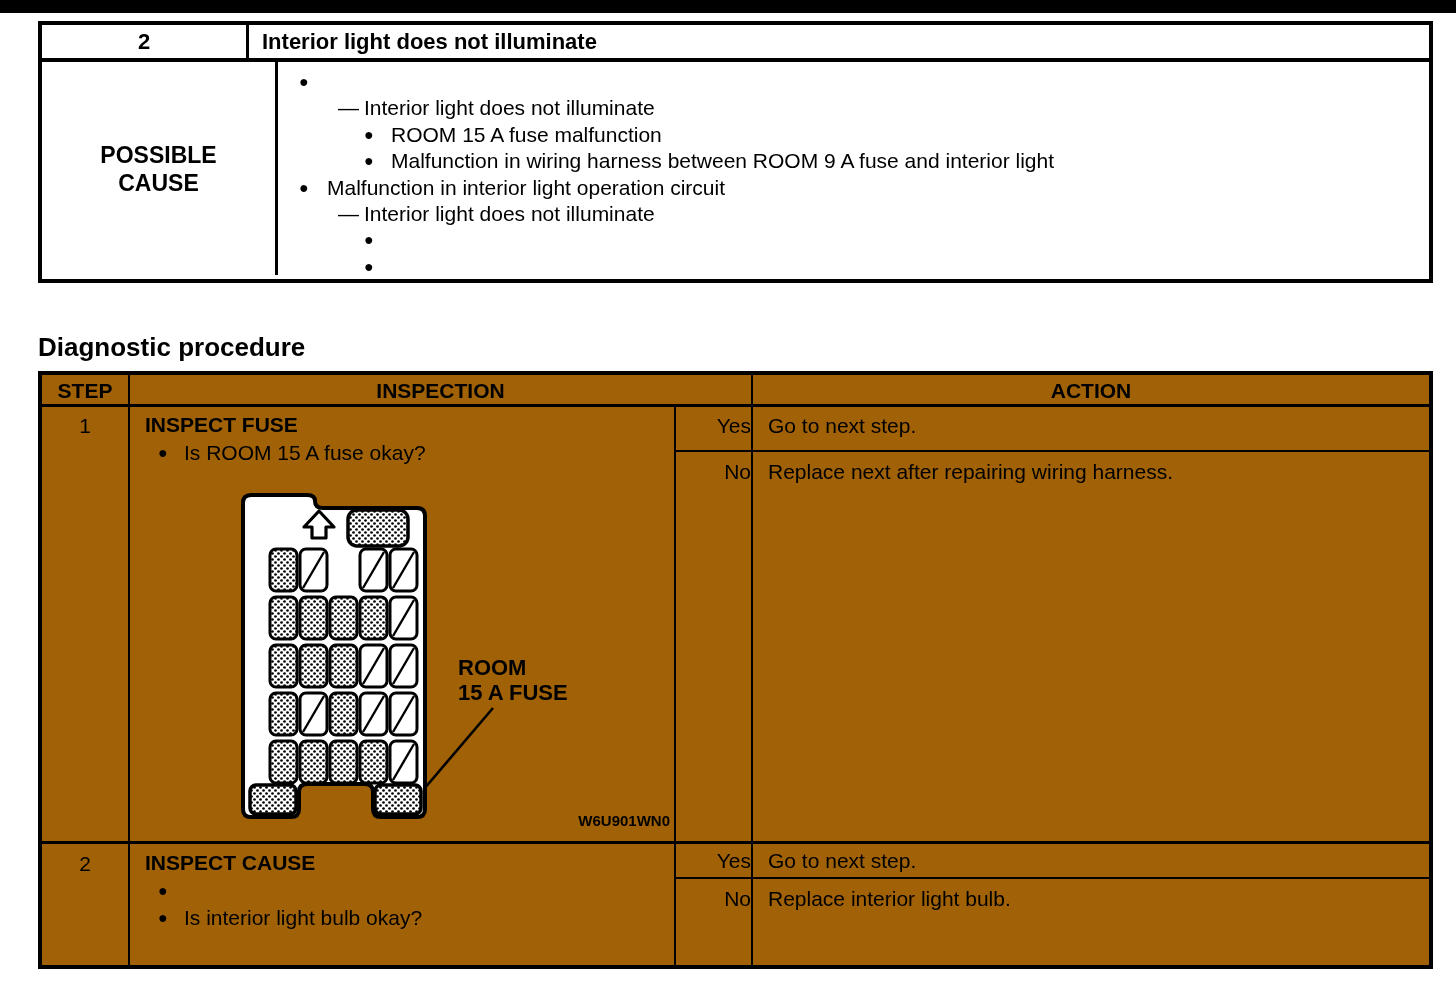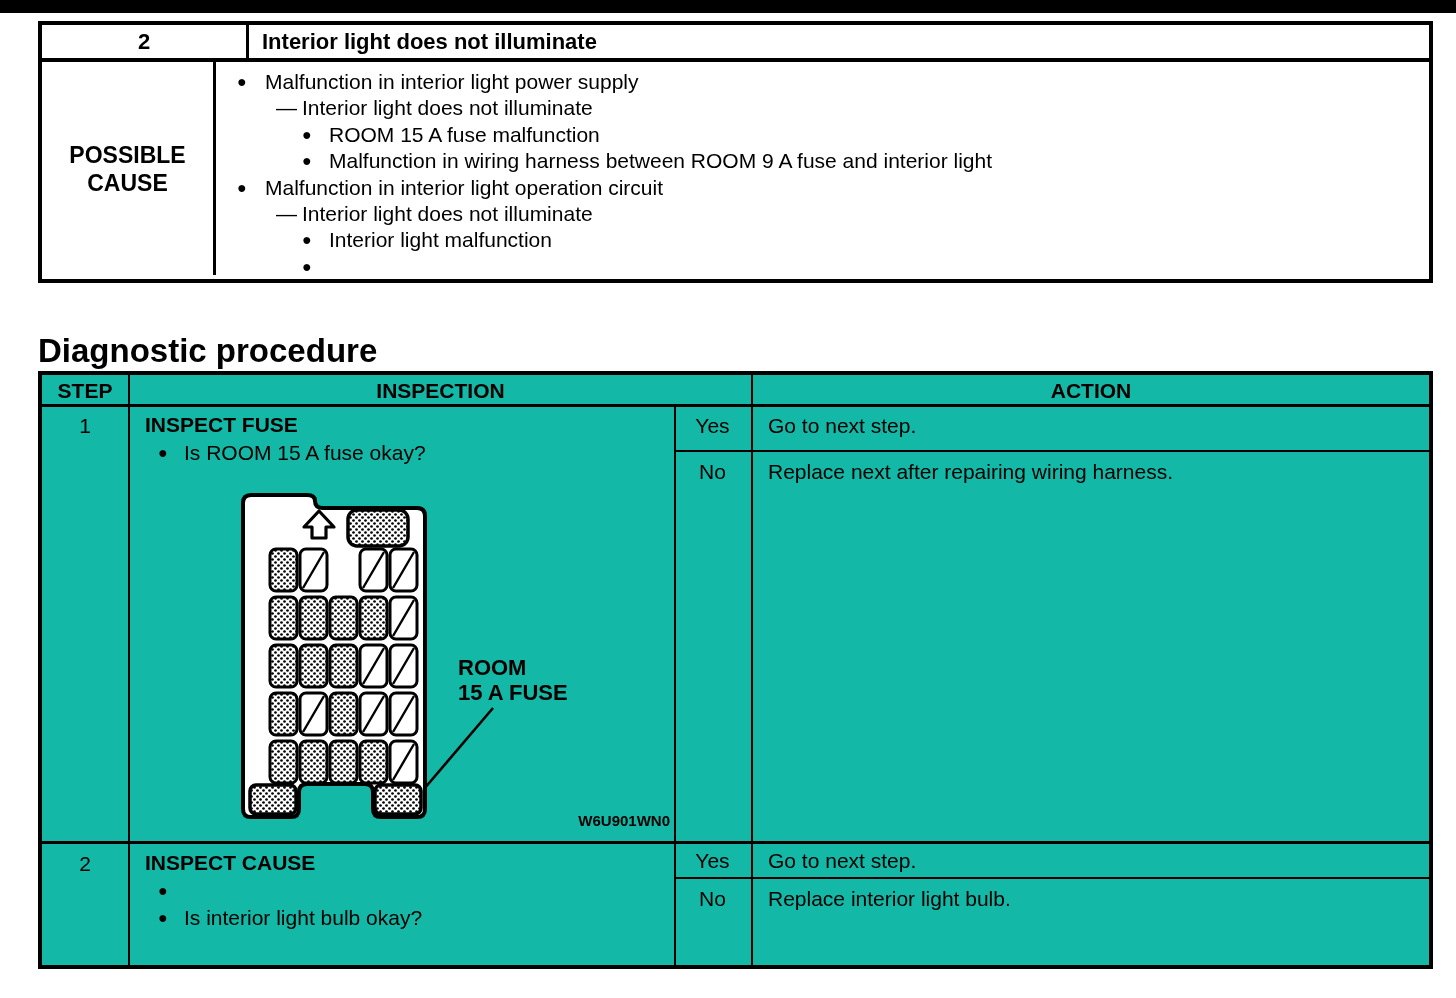--- a/index.html
+++ b/index.html
@@ -21,39 +21,39 @@
     width: 207px; flex: none; border-right: 3px solid #000;
     display: flex; align-items: center; justify-content: center;
     font-weight: 700; font-size: 22px;
   }
   .st-title {
     flex: 1; display: flex; align-items: center;
     padding-left: 13px; font-weight: 700; font-size: 22px;
   }
   .st-row2 { display: flex; height: calc(100% - 41px); }
   .st-label {
-    width: 174px; flex: none; border-right: 3px solid #000;
+    width: 236px; flex: none; border-right: 3px solid #000;
     display: flex; align-items: center; justify-content: center; text-align: center;
     font-weight: 700; font-size: 23px; line-height: 28px; padding: 0 34px;
   }
   .st-causes { flex: 1; padding-top: 7px; font-size: 21px; line-height: 26.4px; }
   .cause { display: flex; white-space: nowrap; }
   .cause .marker { flex: none; }
   .cause.l1 .marker { margin-left: 21px; width: 28px; }
   .cause.l2 .marker { margin-left: 60px; width: 26px; }
   .cause.l3 .marker { margin-left: 86px; width: 27px; }
   .cause.l1 .marker, .cause.l3 .marker { font-size: 16px; }
 
   
-  .section-heading { position: absolute; left: 38px; top: 332px; font-size: 33px; font-weight: 700; }
+  .section-heading { position: absolute; left: 38px; top: 332px; font-size: 26px; font-weight: 700; }
 
   
   .procedure-table {
     position: absolute; left: 38px; top: 371px; width: 1395px; height: 598px;
-    border: 4px solid #000; background: #14b8a6;
+    border: 4px solid #000; background: #a16207;
   }
   .pt-inner { position: absolute; inset: 0; font-size: 21px; }
   .vline, .hline { position: absolute; background: #000; }
   .v-step   { left: 86px;  top: 0; width: 2px; height: 100%; }
   .v-yesno  { left: 632px; top: 31px; width: 2px; height: calc(100% - 31px); }
   .v-action { left: 709px; top: 0; width: 2px; height: 100%; }
   .h-header { left: 0; top: 29px; width: 100%; height: 3px; }
   .h-yn1    { left: 632px; top: 75px;  width: calc(100% - 632px); height: 2px; }
   .h-step2  { left: 0; top: 466px; width: 100%; height: 3px; }
   .h-yn2    { left: 632px; top: 502px; width: calc(100% - 632px); height: 2px; }
@@ -62,41 +62,40 @@
   .hdr { font-weight: 700; display: flex; align-items: center; justify-content: center; height: 27px; top: 2px; }
   .hdr-step { left: 0; width: 86px; }
   .hdr-inspection { left: 88px; width: 621px; }
   .hdr-action { left: 711px; width: calc(100% - 711px); }
 
   .step-num { left: 0; width: 86px; text-align: center; }
   .insp-title { font-weight: 700; left: 103px; }
   .bullet-list { left: 116px; line-height: 27px; }
   .bullet-row { display: flex; white-space: nowrap; }
   .bullet-row .bmark { flex: none; width: 26px; font-size: 16px; }
-  .yn { left: 632px; width: 77px; text-align: center; }
+  .yn { left: 632px; width: 77px; text-align: right; }
   .action-text { left: 726px; white-space: nowrap; }
   .figure-wrap { left: 196px; top: 108px; width: 460px; height: 352px; }
 </style>
 </head>
 <body>
 
 <div class="page">
   <div class="top-rule"></div>
 
   <div class="symptom-table">
     <div class="st-row1">
       <div class="st-num">2</div>
       <div class="st-title">Interior light does not illuminate</div>
     </div>
     <div class="st-row2">
       <div class="st-label">POSSIBLE CAUSE</div>
       <div class="st-causes">
         <div class="cause l1">
             <span class="marker">●</span>
-            <span>Malfunction in interior light power supply</span>
           </div>
         <div class="cause l2">
             <span class="marker">—</span>
             <span>Interior light does not illuminate</span>
           </div>
         <div class="cause l3">
             <span class="marker">●</span>
             <span>ROOM 15 A fuse malfunction</span>
           </div>
         <div class="cause l3">
@@ -106,21 +105,20 @@
         <div class="cause l1">
             <span class="marker">●</span>
             <span>Malfunction in interior light operation circuit</span>
           </div>
         <div class="cause l2">
             <span class="marker">—</span>
             <span>Interior light does not illuminate</span>
           </div>
         <div class="cause l3">
             <span class="marker">●</span>
-            <span>Interior light malfunction</span>
           </div>
         <div class="cause l3">
             <span class="marker">●</span>
           </div>
       </div>
     </div>
   </div>
 
   <div class="section-heading">Diagnostic procedure</div>
 

